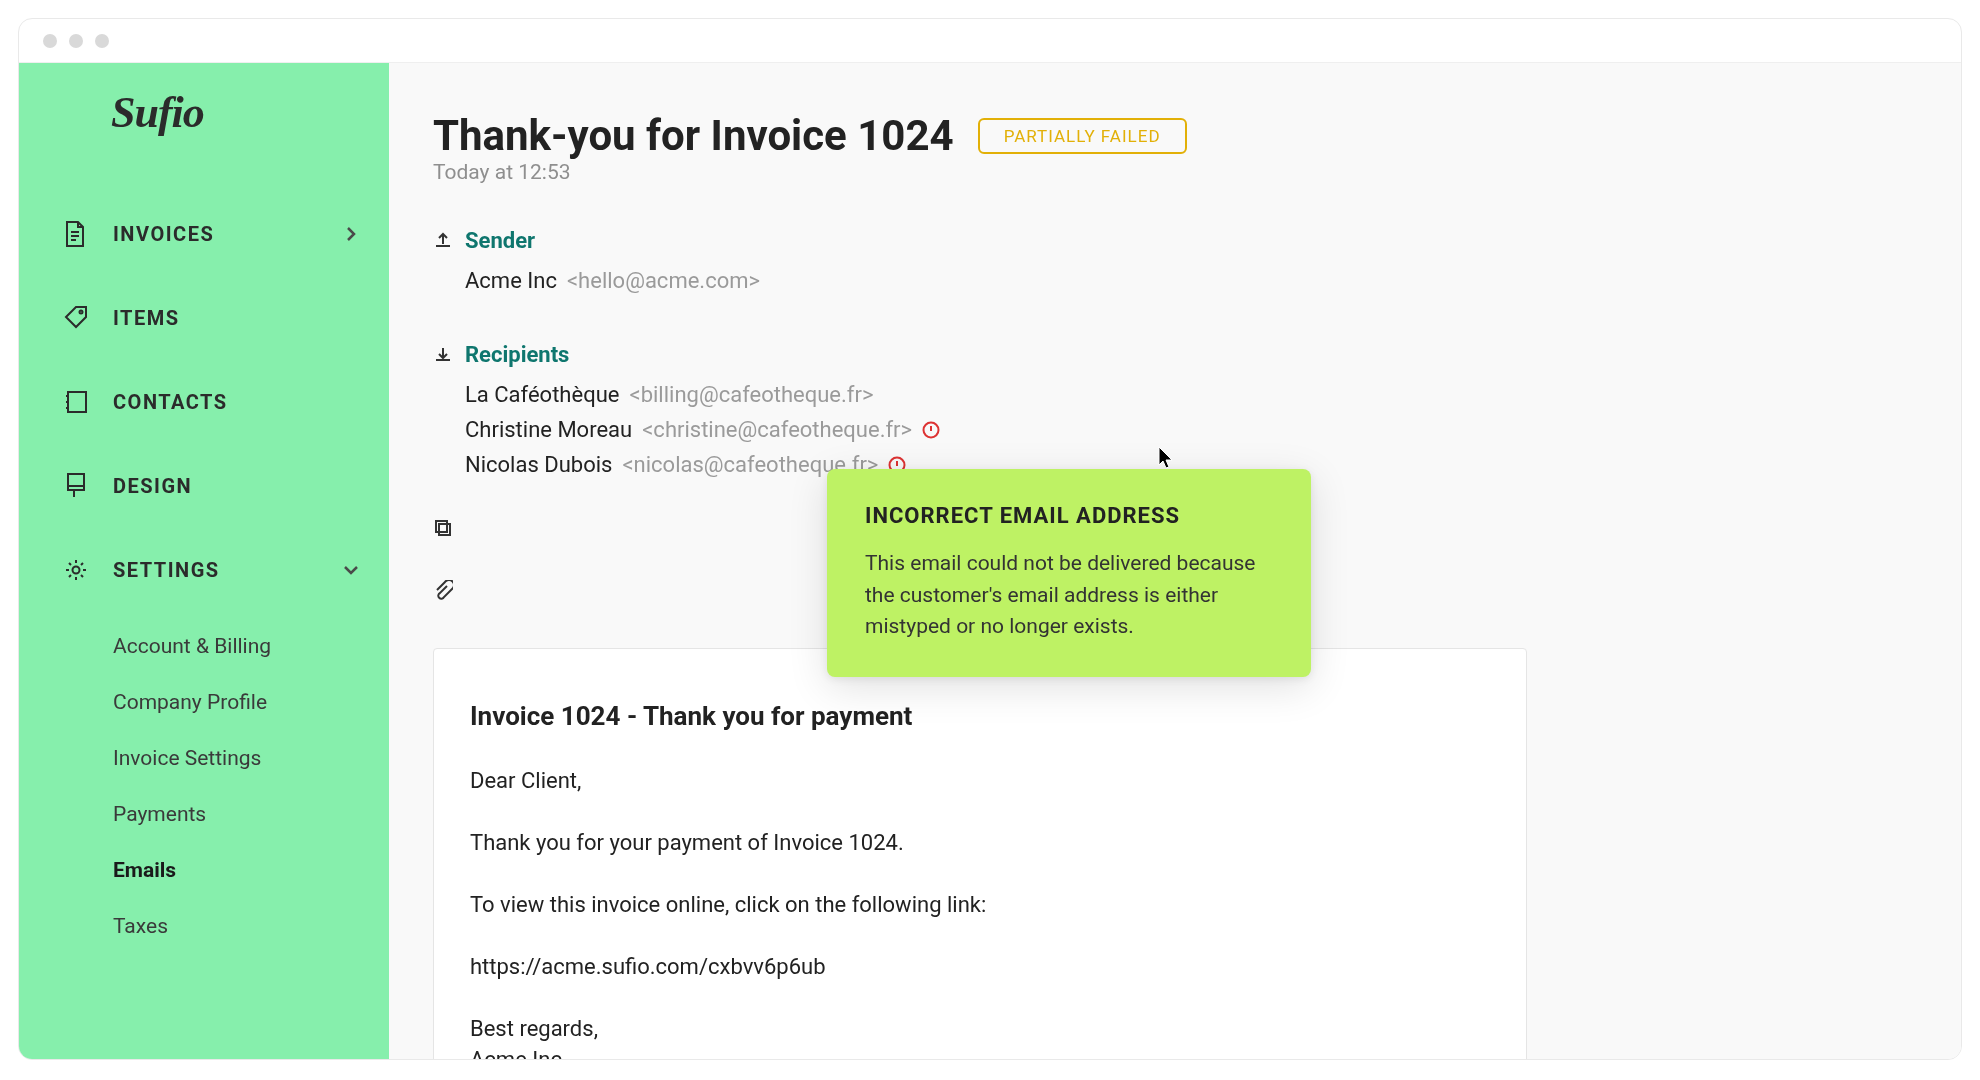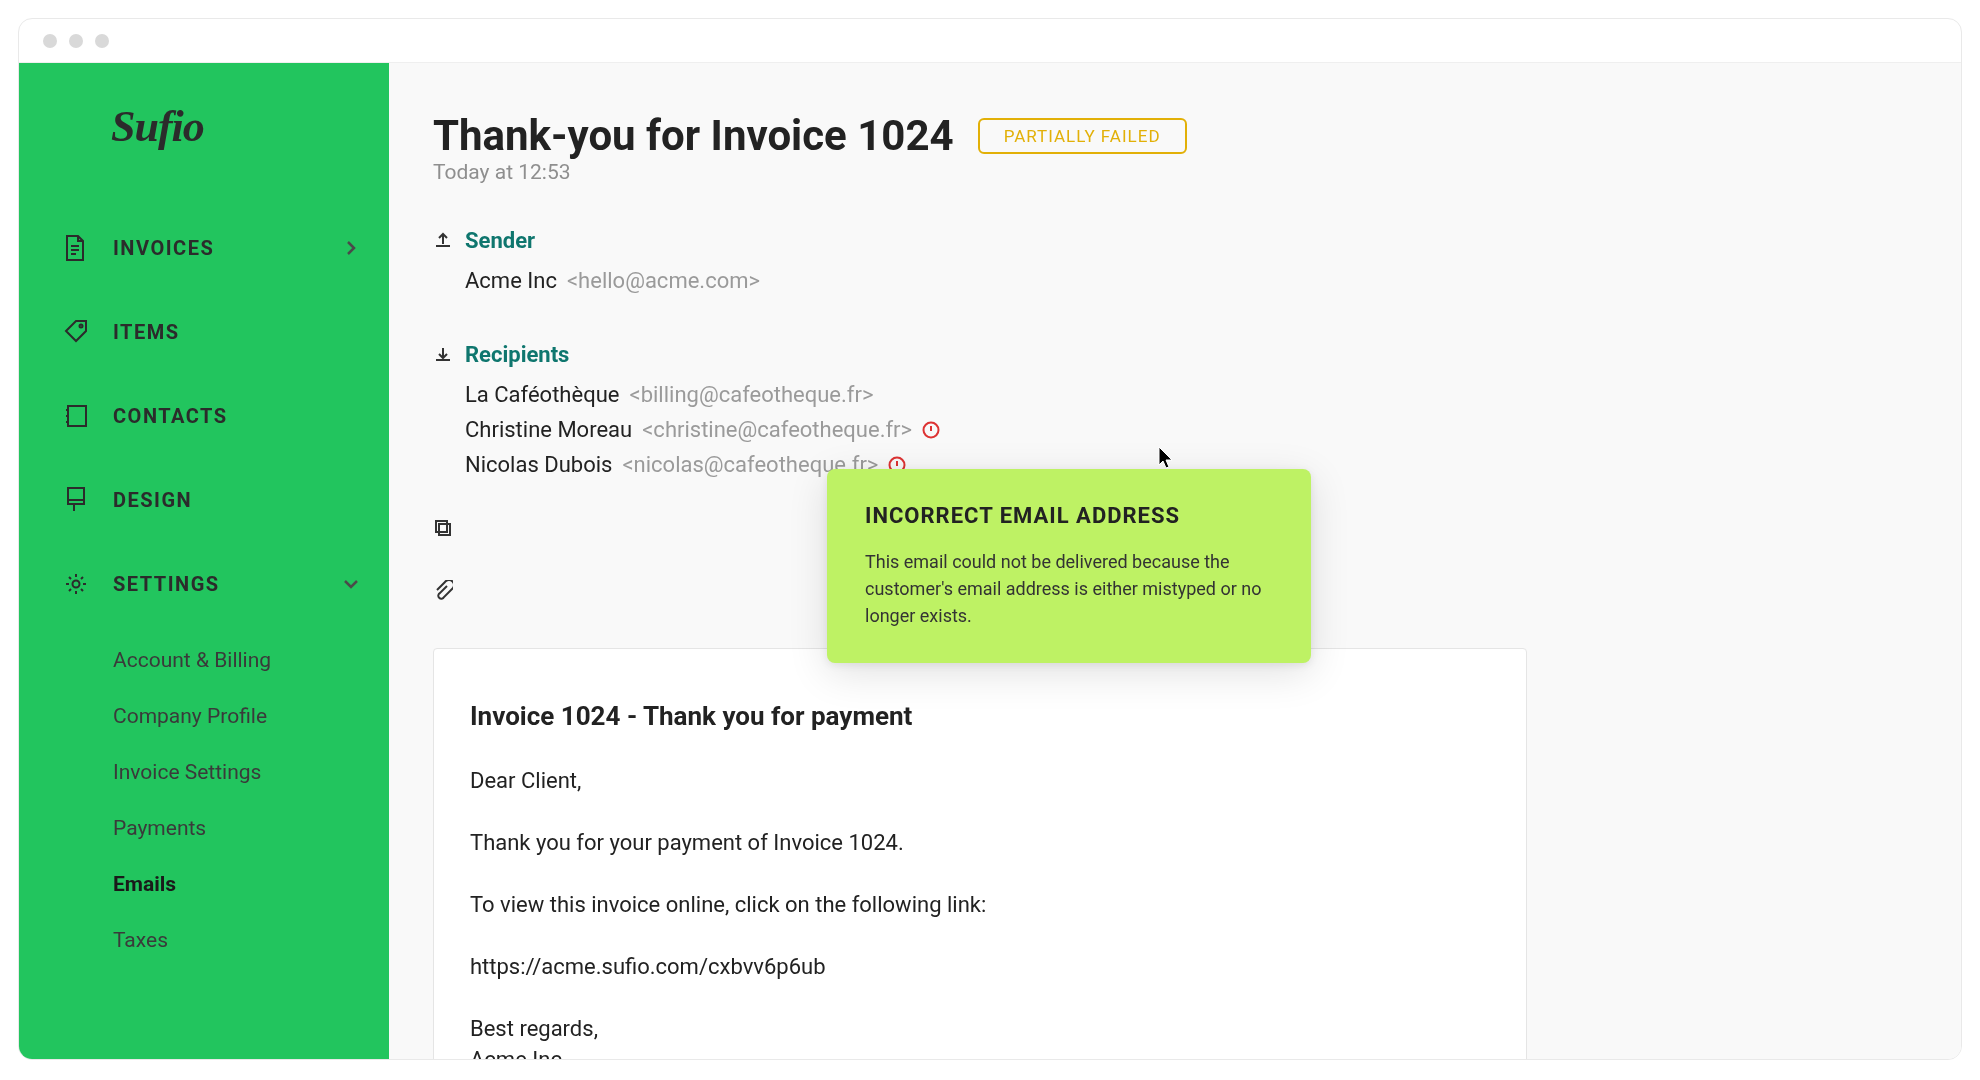--- a/index.html
+++ b/index.html
@@ -21,22 +21,22 @@
     gap: 12px;
     border-bottom: 1px solid #efefef;
   }
   .dot { width: 14px; height: 14px; border-radius: 50%; background: #d9d9d9; }
   .body {
     display: flex;
     height: calc(100% - 44px);
   }
   .sidebar {
     width: 370px;
-    background: #22c55e;
-    padding-top: 38px;
+    background: #86efac;
+    padding-top: 24px;
   }
   .logo {
     font-family: Georgia, 'Times New Roman', serif;
     font-style: italic;
     font-weight: 700;
     font-size: 44px;
     color: #2b2b2b;
     padding-left: 92px;
     margin-bottom: 54px;
     letter-spacing: -1px;
@@ -116,21 +116,21 @@
     box-shadow: 0 10px 40px rgba(0,0,0,0.12), 0 2px 8px rgba(0,0,0,0.08);
     padding: 34px 38px 34px 38px;
   }
   .tooltip-title {
     font-size: 22px;
     font-weight: 700;
     letter-spacing: 1px;
     color: #222;
     margin-bottom: 20px;
   }
-  .tooltip-body { font-size: 18px; color: #333; line-height: 1.5; }
+  .tooltip-body { font-size: 21px; color: #333; line-height: 1.5; }
   .cursor {
     position: absolute;
     left: 764px;
     top: 382px;
     pointer-events: none;
   }
   svg { display: block; }
 </style>
 </head>
 <body>

